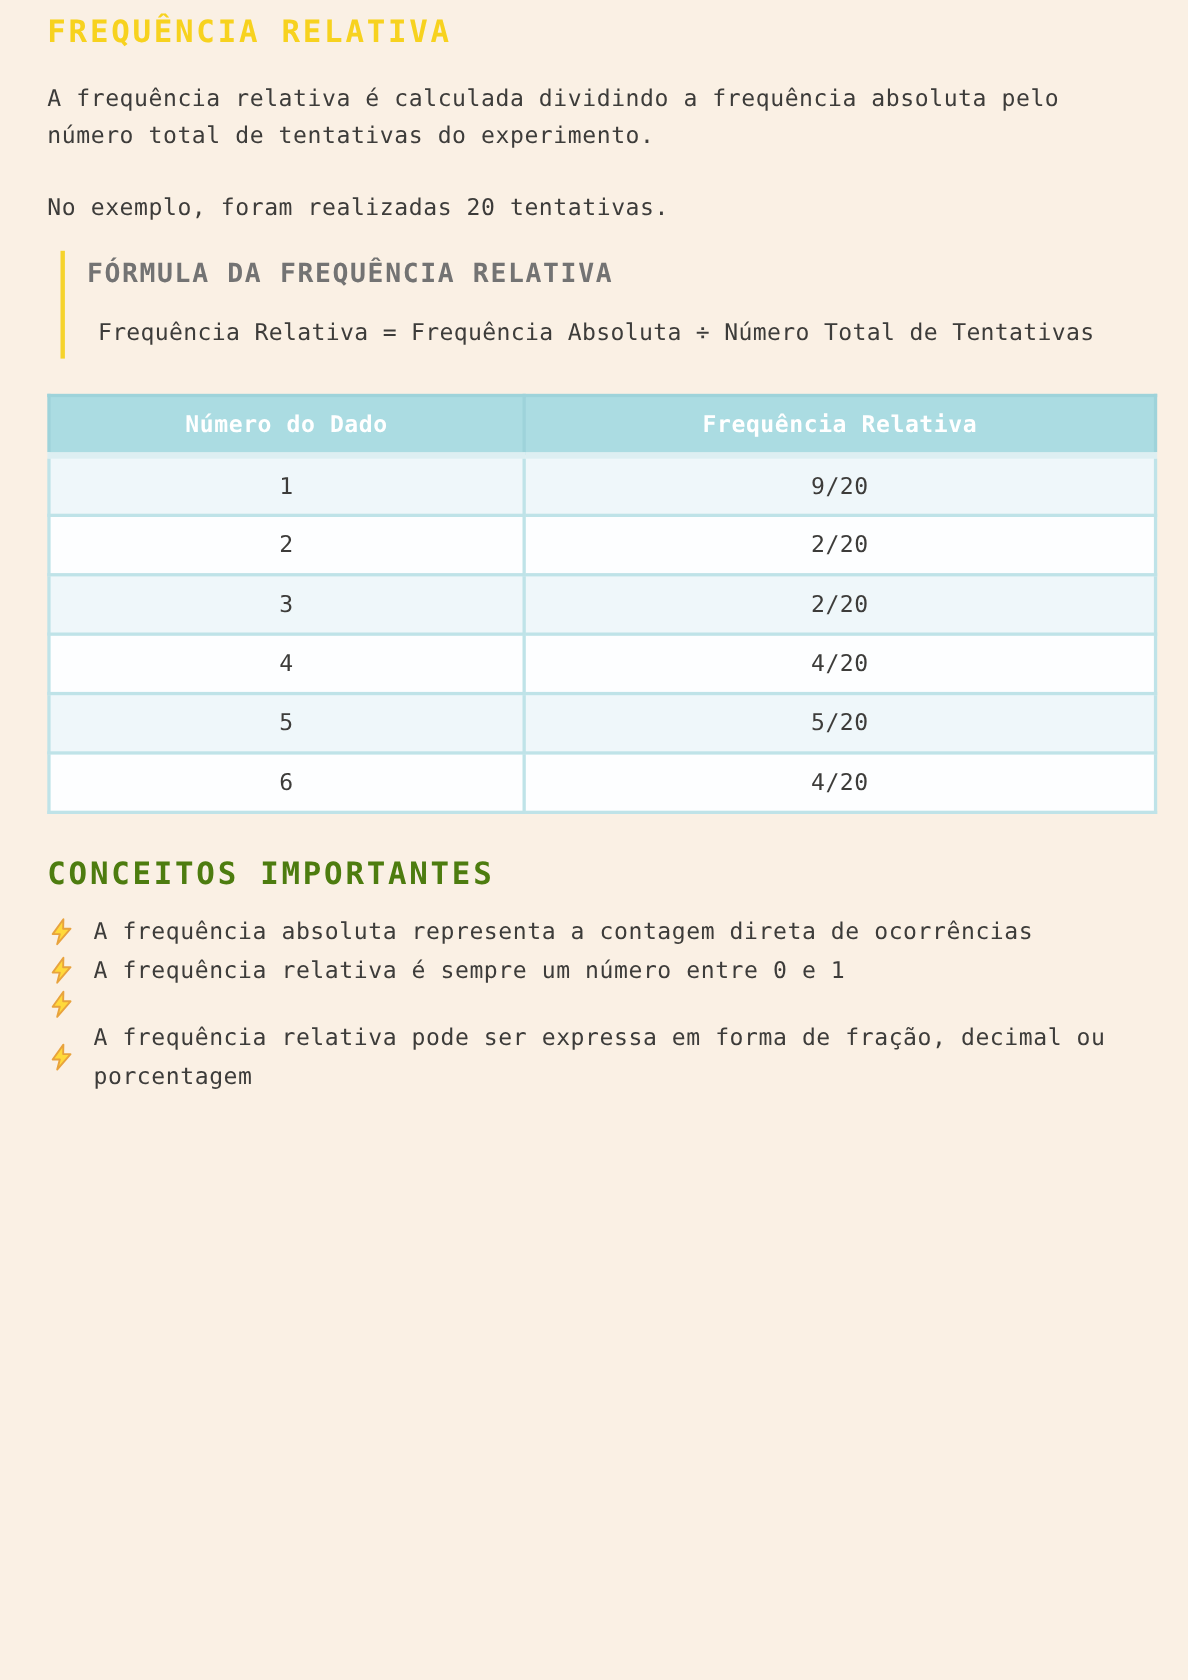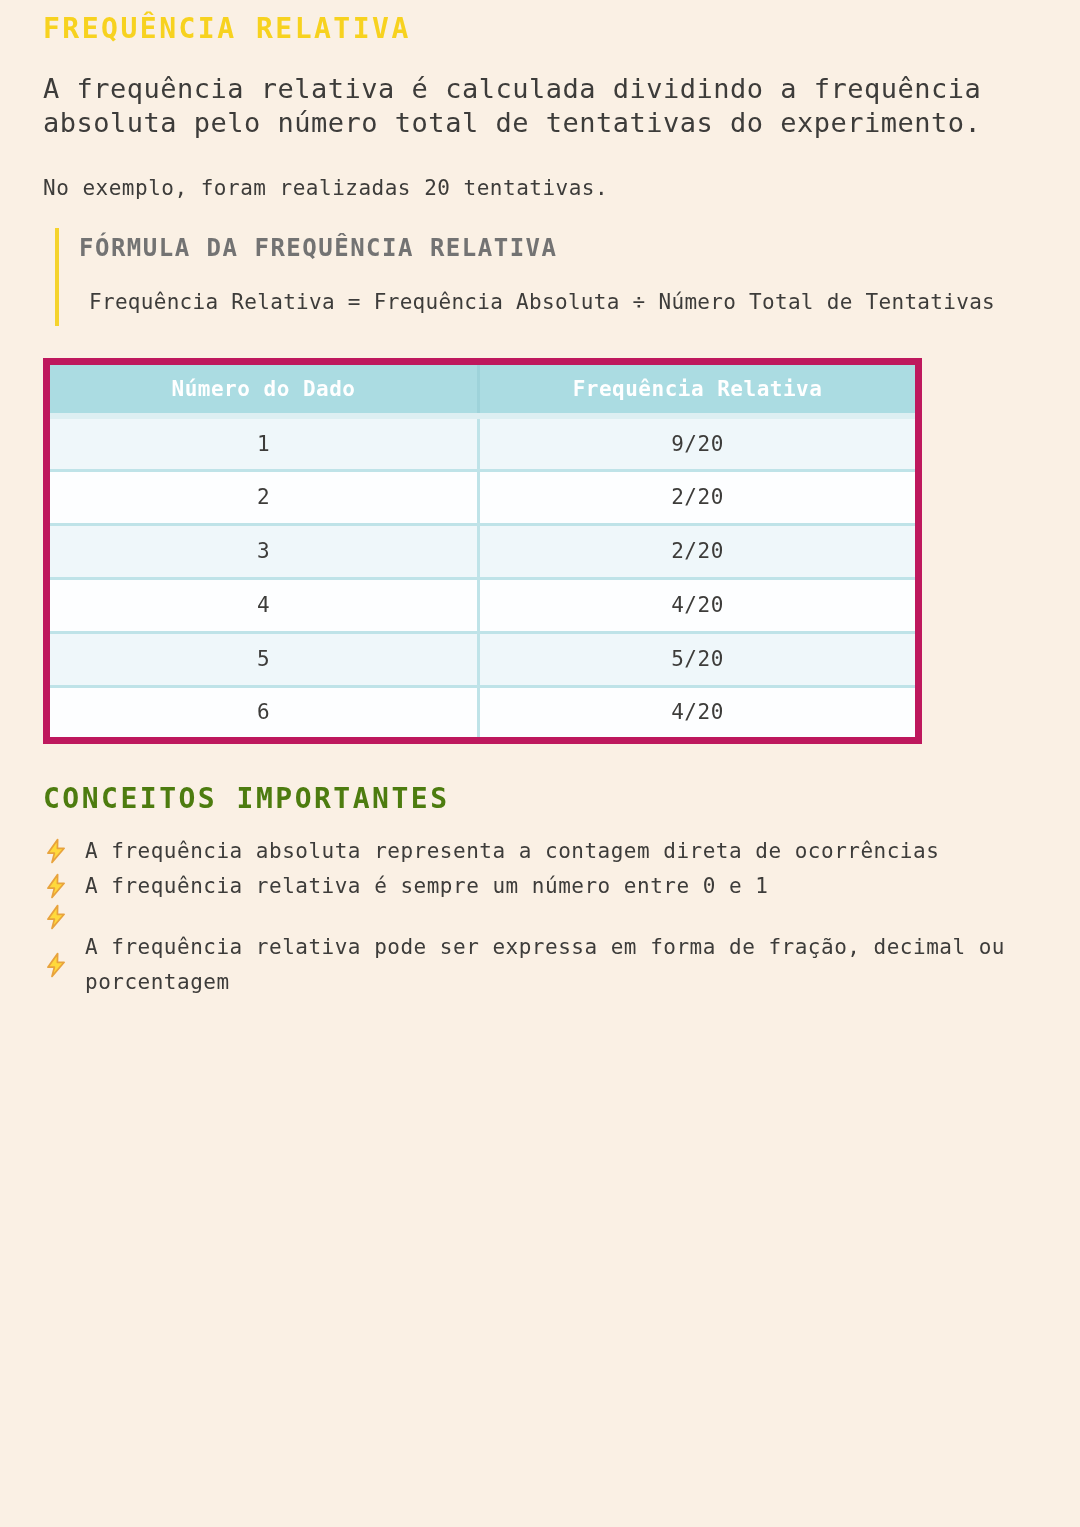--- a/index.html
+++ b/index.html
@@ -20,21 +20,21 @@
   .main-title {
     margin: 0;
     font-size: 28px;
     font-weight: bold;
     letter-spacing: 2.5px;
     color: #f7d21f;
     line-height: 1.2;
   }
   .intro {
     margin: 26px 0 0 0;
-    font-size: 27px;
+    font-size: 21px;
     line-height: 34px;
     letter-spacing: 0.5px;
     max-width: 945px;
   }
   .example {
     margin: 36px 0 0 0;
     font-size: 21px;
     letter-spacing: 0.5px;
   }
   .formula-box {
@@ -49,23 +49,23 @@
     letter-spacing: 1.5px;
     color: #737373;
   }
   .formula-text {
     margin: 28px 0 0 10px;
     font-size: 21px;
     letter-spacing: 0.3px;
   }
   .data-table {
     margin-top: 32px;
-    width: 879px;
+    width: 1009px;
     border-collapse: collapse;
-    border: 7px solid #be185d;
+    border: 2px solid #be185d;
   }
   .data-table th {
     background: #abdce2;
     color: #ffffff;
     font-size: 21px;
     font-weight: bold;
     letter-spacing: 0.5px;
     height: 55px;
     border: 3px solid #9ed3da;
     border-bottom: 6px solid #ddeff2;

